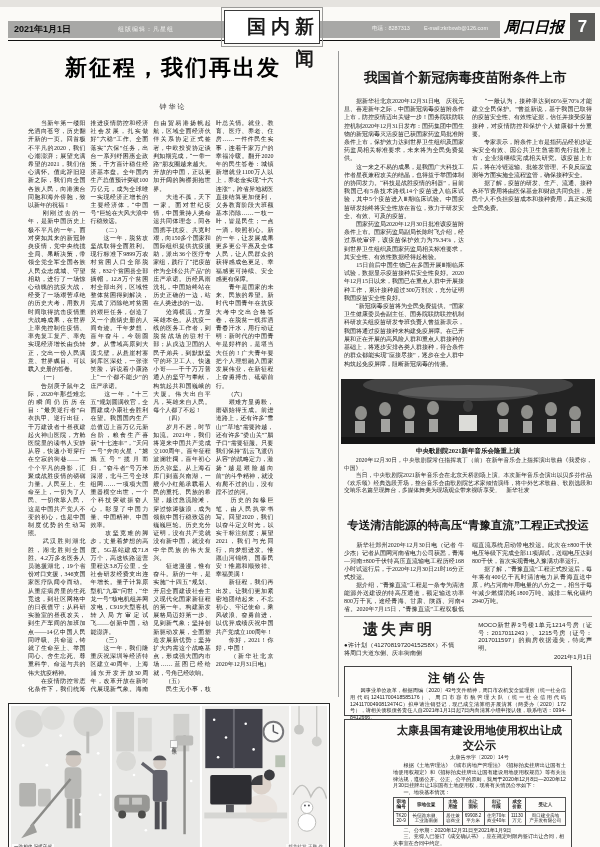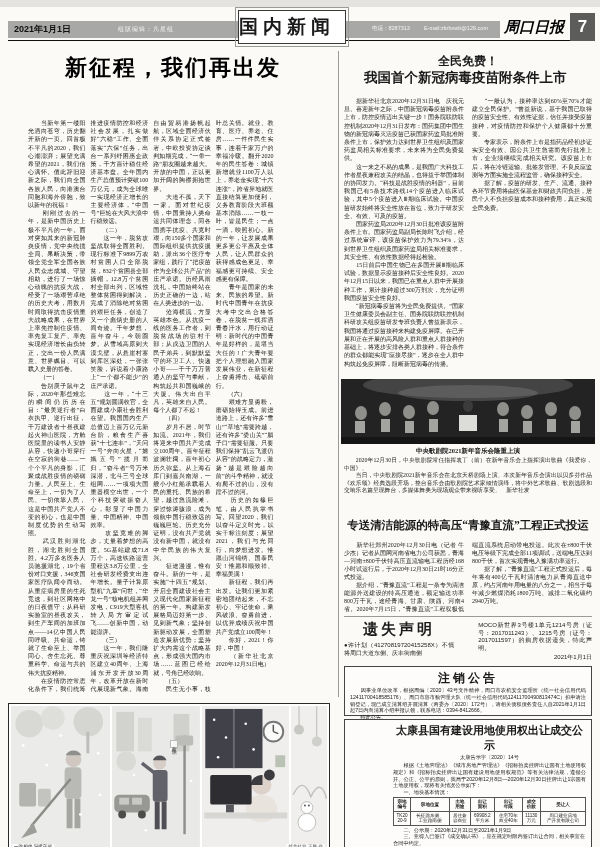--- a/index.html
+++ b/index.html
@@ -10,23 +10,23 @@
     font-family:"Liberation Serif", serif; color:#1a1a1a;
   }
   
   .hdr-bar { position:absolute; left:8px; top:14px; width:492px; height:17px; background:#a8a8a6; }
   .hdr-date { position:absolute; left:14px; top:15px; font-size:9px; font-weight:bold; color:#111; line-height:15px; font-family:"Liberation Sans",sans-serif;}
   .hdr-ed   { position:absolute; left:118px; top:18px; font-size:6px; color:#f2f2f0; letter-spacing:1px; font-family:"Liberation Sans",sans-serif;}
   .hdr-tel  { position:absolute; left:372px; top:18px; font-size:5.5px; color:#f4f4f2; font-family:"Liberation Sans",sans-serif;}
   .hdr-mail { position:absolute; left:424px; top:18px; font-size:5.5px; color:#f4f4f2; font-family:"Liberation Sans",sans-serif;}
   .hdr-rule { position:absolute; left:8px; top:33px; width:584px; height:1px; background:#111; }
   .hdr-secbox {
-    position:absolute; left:238px; top:3px; width:108px; height:34px; background:#fff;
+    position:absolute; left:224px; top:3px; width:96px; height:34px; background:#fff;
     border:1px solid #3a3a3a; outline:1px solid #9a9a98; outline-offset:2px;
-    text-align:left; line-height:32px; font-size:19px; font-weight:bold; letter-spacing:5px;
+    text-align:right; line-height:32px; font-size:19px; font-weight:bold; letter-spacing:5px;
   }
   .hdr-logo { position:absolute; left:504px; top:11px; width:64px; font-size:15px; font-weight:bold; font-style:italic; letter-spacing:0px; color:#000; }
   .hdr-pn { position:absolute; left:570px; top:6px; width:25px; height:28px; background:#5c5c5a; color:#fff; text-align:center; line-height:28px; font-size:17px; font-weight:bold; font-family:"Liberation Sans",sans-serif;}
   
   .vrule { position:absolute; left:338px; top:44px; width:1px; height:646px; background:#999; }
   
   .lead-title { position:absolute; left:8px; top:46px; width:330px; text-align:center; font-size:22px; font-weight:bold; letter-spacing:2px; color:#000; }
   .lead-sub   { position:absolute; left:8px; top:79px; width:330px; text-align:center; font-size:10px; font-weight:bold; color:#222; }
   .lead-by    { position:absolute; left:8px; top:95px; width:330px; text-align:center; font-size:7px; color:#333; letter-spacing:2px; }
   .lead-body  {
@@ -52,21 +52,21 @@
     column-count:2; column-gap:8px; column-fill:auto;
     font-size:6px; line-height:8px; text-align:justify; white-space:pre-line;
   }
   .hrule2 { position:absolute; left:344px; top:609px; width:248px; height:1px; background:#9a9a98; }
   .loss { position:absolute; left:344px; top:613px; width:248px; height:42px; display:flex; gap:24px; font-family:"Liberation Sans",sans-serif;}
   .loss-left  { width:118px; }
   .loss-title { text-align:center; font-size:15px; font-weight:bold; letter-spacing:3px; font-family:"Liberation Serif",serif; margin-bottom:3px;}
   .loss-txt   { font-size:6px; line-height:7.6px; text-align:justify; }
   .loss-right { width:122px; font-size:6px; line-height:7.6px; text-align:justify; padding-top:2px;}
   .loss-date  { text-align:right; margin-top:2px; }
-  .notice-box { position:absolute; left:344px; width:248px; border:1px solid #444; background:#fdfcfa; padding:3px 5px; font-family:"Liberation Sans",sans-serif;}
+  .notice-box { position:absolute; left:344px; width:228px; border:1px solid #444; background:#fdfcfa; padding:3px 5px; font-family:"Liberation Sans",sans-serif;}
   .cancel-box { top:659px; height:50px; }
   .land-box   { top:712px; height:133px;padding-left:48px; }
   .box-title  { text-align:center; font-weight:bold; font-family:"Liberation Serif",serif; }
   .cancel-title { font-size:12px; letter-spacing:3px; }
   .land-title { font-size:11px; }
   .land-doc   { text-align:center; font-size:5.2px; margin:1px 0; }
   .box-body   { font-size:5.2px; line-height:6.8px; text-align:justify; white-space:pre-line; }
   .box-date   { font-size:5.2px; text-align:right; margin-top:1px; }
   .land-line  { font-size:5.2px; line-height:6.8px; }
   .land-table { width:100%; border-collapse:collapse; margin:1px 0; font-size:4.6px; line-height:5.4px; }
@@ -92,20 +92,21 @@
   <div class="hdr-ed">组版编辑：凡星组</div>
   <div class="hdr-tel">电话：8287313</div>
   <div class="hdr-mail">E-mail:zkrbxwb@126.com</div>
   <div class="hdr-secbox">国内新闻</div>
   <div class="hdr-logo">周口日报</div>
   <div class="hdr-pn">7</div>
 
   <div class="vrule"></div>
 
   <div class="lead-title">新征程，我们再出发</div>
+  <div class="lead-by">钟华论</div>
   <div class="lead-body">　　当新年第一缕阳光洒向苍穹，历史翻开新的一页。回首极不平凡的2020，我们心潮澎湃；展望充满希望的2021，我们信心满怀。值此辞旧迎新之际，我们向全国各族人民，向港澳台同胞和海外侨胞，致以新年的祝福！
 　　刚刚过去的一年，是新中国历史上极不平凡的一年。面对突如其来的新冠肺炎疫情，党中央统揽全局、果断决策，带领全党全军全国各族人民众志成城、守望相助，进行了一场惊心动魄的抗疫大战，经受了一场艰苦卓绝的历史大考，用数月时间取得抗击疫情重大战略成果，在世界上率先控制住疫情、率先复工复产、率先实现经济增长由负转正，交出一份人民满意、世界瞩目、可以载入史册的答卷。
 　　（一）
 　　告别庚子鼠年之际，2020年那些难忘的瞬间仍历历在目：“最美逆行者”白衣执甲、逆行出征，千万建设者十昼夜建起火神山医院，方舱医院里的读书人安静从容，快递小哥穿行在空寂的街巷……一个个平凡的身影，汇聚成战胜疫情的磅礴力量。人民至上、生命至上，一切为了人民、一切依靠人民，这是中国共产党人不变的初心，也是中国制度优势的生动写照。
 　　武汉胜则湖北胜，湖北胜则全国胜。4.2万多名医务人员驰援湖北，19个省份对口支援，346支国家医疗队闻令而动。从重症病房里的生死竞速，到社区网格中的日夜值守；从科研实验室的昼夜攻关，到生产车间的加班加点——14亿中国人民同呼吸、共命运，铸就了生命至上、举国同心、舍生忘死、尊重科学、命运与共的伟大抗疫精神。
 　　在疫情防控常态化条件下，我们统筹推进疫情防控和经济社会发展，扎实做好“六稳”工作、全面落实“六保”任务，出台一系列纾困惠企政策，千方百计稳住经济基本盘。全年国内生产总值预计突破100万亿元，成为全球唯一实现经济正增长的主要经济体，“中国号”巨轮在大风大浪中行稳致远。
 　　（二）
 　　这一年，脱贫攻坚战取得全面胜利。现行标准下9899万农村贫困人口全部脱贫，832个贫困县全部摘帽，12.8万个贫困村全部出列，区域性整体贫困得到解决，完成了消除绝对贫困的艰巨任务，创造了又一个彪炳史册的人间奇迹。千年梦想，百年奋斗，今朝圆梦。从雪域高原到大漠戈壁，从悬崖村寨到库区深处，一张张笑脸，诉说着小康路上“一个都不能少”的庄严承诺。
 　　这一年，“十三五”规划圆满收官，全面建成小康社会胜利在望。我国国内生产总值迈上百万亿元新台阶，粮食生产喜获“十七连丰”，“天问一号”奔向火星，“嫦娥五号”揽月而归，“奋斗者”号万米深潜，北斗三号全球组网……一项项大国重器横空出世，一个个科技突破振奋人心，彰显了中国力量、中国精神、中国效率。
 　　攻坚克难的脚步，丈量着梦想的高度。5G基站建成71.8万个，高速铁路运营里程达3.8万公里，全社会研发经费支出连年增长。量子计算原型机“九章”问世，“华龙一号”核电机组并网发电，C919大型客机转入局方审定试飞……创新中国，动能澎湃。
@@ -119,21 +120,20 @@
 　　（五）
 　　民生无小事，枝叶总关情。就业、教育、医疗、养老、住房……一件件民生实事，连着千家万户的幸福冷暖。翻开2020年的民生答卷：城镇新增就业1100万人以上，养老金实现“十六连涨”，跨省异地就医直接结算更加便利，义务教育阶段大班额基本消除……一枝一叶，皆是民生；一点一滴，映照初心。新的一年，让发展成果更多更公平惠及全体人民，让人民群众的获得感成色更足、幸福感更可持续、安全感更有保障。
 　　青年是国家的未来、民族的希望。新时代中国青年在抗疫大考中交出合格答卷，在脱贫一线挥洒青春汗水，用行动证明：新时代的中国青年是好样的，是堪当大任的！广大青年要把个人理想融入国家发展伟业，在新征程上奋勇搏击、砥砺前行。
 　　（六）
 　　艰难方显勇毅，磨砺始得玉成。前进道路上，还有许多“雪山”“草地”需要跨越，还有许多“娄山关”“腊子口”需要征服。只要我们保持“乱云飞渡仍从容”的战略定力，激扬“越是艰险越向前”的斗争精神，就没有爬不过的山，没有蹚不过的河。
 　　历史的如椽巨笔，由人民执掌书写。回望2020，我们以奋斗定义时光，以实干标注刻度；展望2021，我们与光同行，向梦想进发。惟愿山河锦绣、国泰民安！惟愿和顺致祥、幸福美满！
 　　新征程，我们再出发。让我们更加紧密地团结起来，不忘初心、牢记使命，乘风破浪、奋勇前进，以优异成绩庆祝中国共产党成立100周年！
 　　你好，2021！你好，中国！
 　　（新华社北京2020年12月31日电）</div>
 
-  <div class="vax-t1">全民免费！</div>
   <div class="vax-t2">我国首个新冠病毒疫苗附条件上市</div>
   <div class="vax-body">　　据新华社北京2020年12月31日电　庆祝元旦、喜迎新年之际，中国新冠病毒疫苗附条件上市，防控疫情迈出关键一步！国务院联防联控机制2020年12月31日发布：国药集团中国生物的新冠病毒灭活疫苗已获国家药监局批准附条件上市，保护效力达到世界卫生组织及国家药监局相关标准要求，未来将为全民免费提供。
 　　这一来之不易的成果，是我国广大科技工作者星夜兼程攻关的结晶，也得益于举国体制的协同发力。“科技是战胜疫情的利器”，目前我国已有5条技术路线14个疫苗进入临床试验，其中5个疫苗进入Ⅲ期临床试验。中国疫苗研发始终将安全性放在首位，致力于研发安全、有效、可及的疫苗。
 　　国家药监局2020年12月30日批准该疫苗附条件上市。国家药监局副局长陈时飞介绍，经过系统审评，该疫苗保护效力为79.34%，达到世界卫生组织及国家药监局相关标准要求，其安全性、有效性数据经得起检验。
 　　15日前后中国生物已在多国开展Ⅲ期临床试验，数据显示疫苗接种后安全性良好。2020年12月15日以来，我国已在重点人群中开展接种工作，累计接种超过300万剂次，充分证明我国疫苗安全性良好。
 　　“新冠病毒疫苗将为全民免费提供。”国家卫生健康委员会副主任、国务院联防联控机制科研攻关组疫苗研发专班负责人曾益新表示，我国将通过疫苗接种来构建免疫屏障。在已开展和正在开展的高风险人群和重点人群接种的基础上，将逐步安排各类人群接种，符合条件的群众都能实现“应接尽接”，逐步在全人群中构筑起免疫屏障，阻断新冠病毒的传播。
 　　“一般认为，接种率达到60%至70%才能建立全民保护。”曾益新说，基于我国已取得的疫苗安全性、有效性证据，信任并接受疫苗接种，对疫情防控和保护个人健康都十分重要。
 　　专家表示，附条件上市是指药品经初步证实安全有效、因公共卫生急需而先行批准上市，企业须继续完成相关研究。该疫苗上市后，将在冷链运输、批签发管理、不良反应监测等方面实施全流程监管，确保接种安全。
 　　据了解，疫苗的研发、生产、流通、接种各环节费用将由医保基金和财政共同负担，居民个人不负担疫苗成本和接种费用，真正实现全民免费。</div>
 

